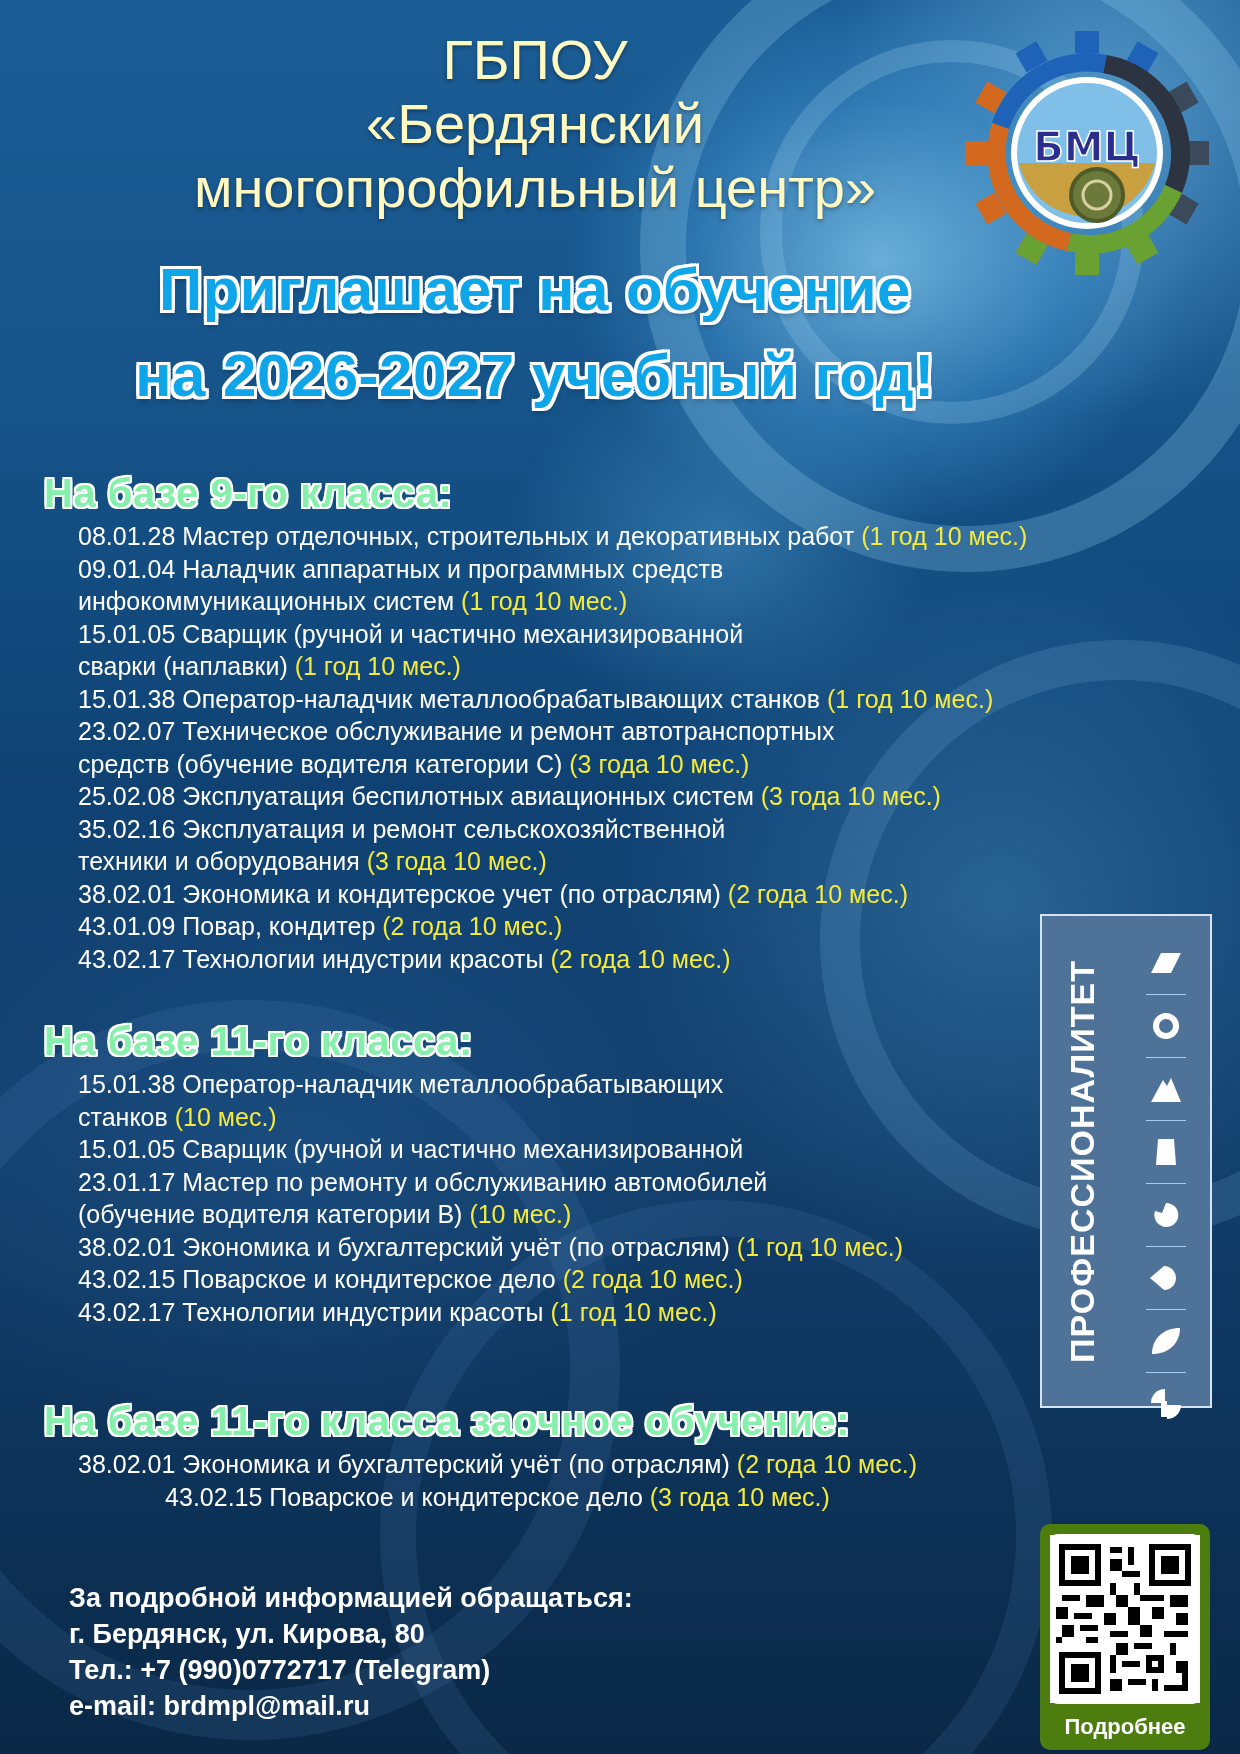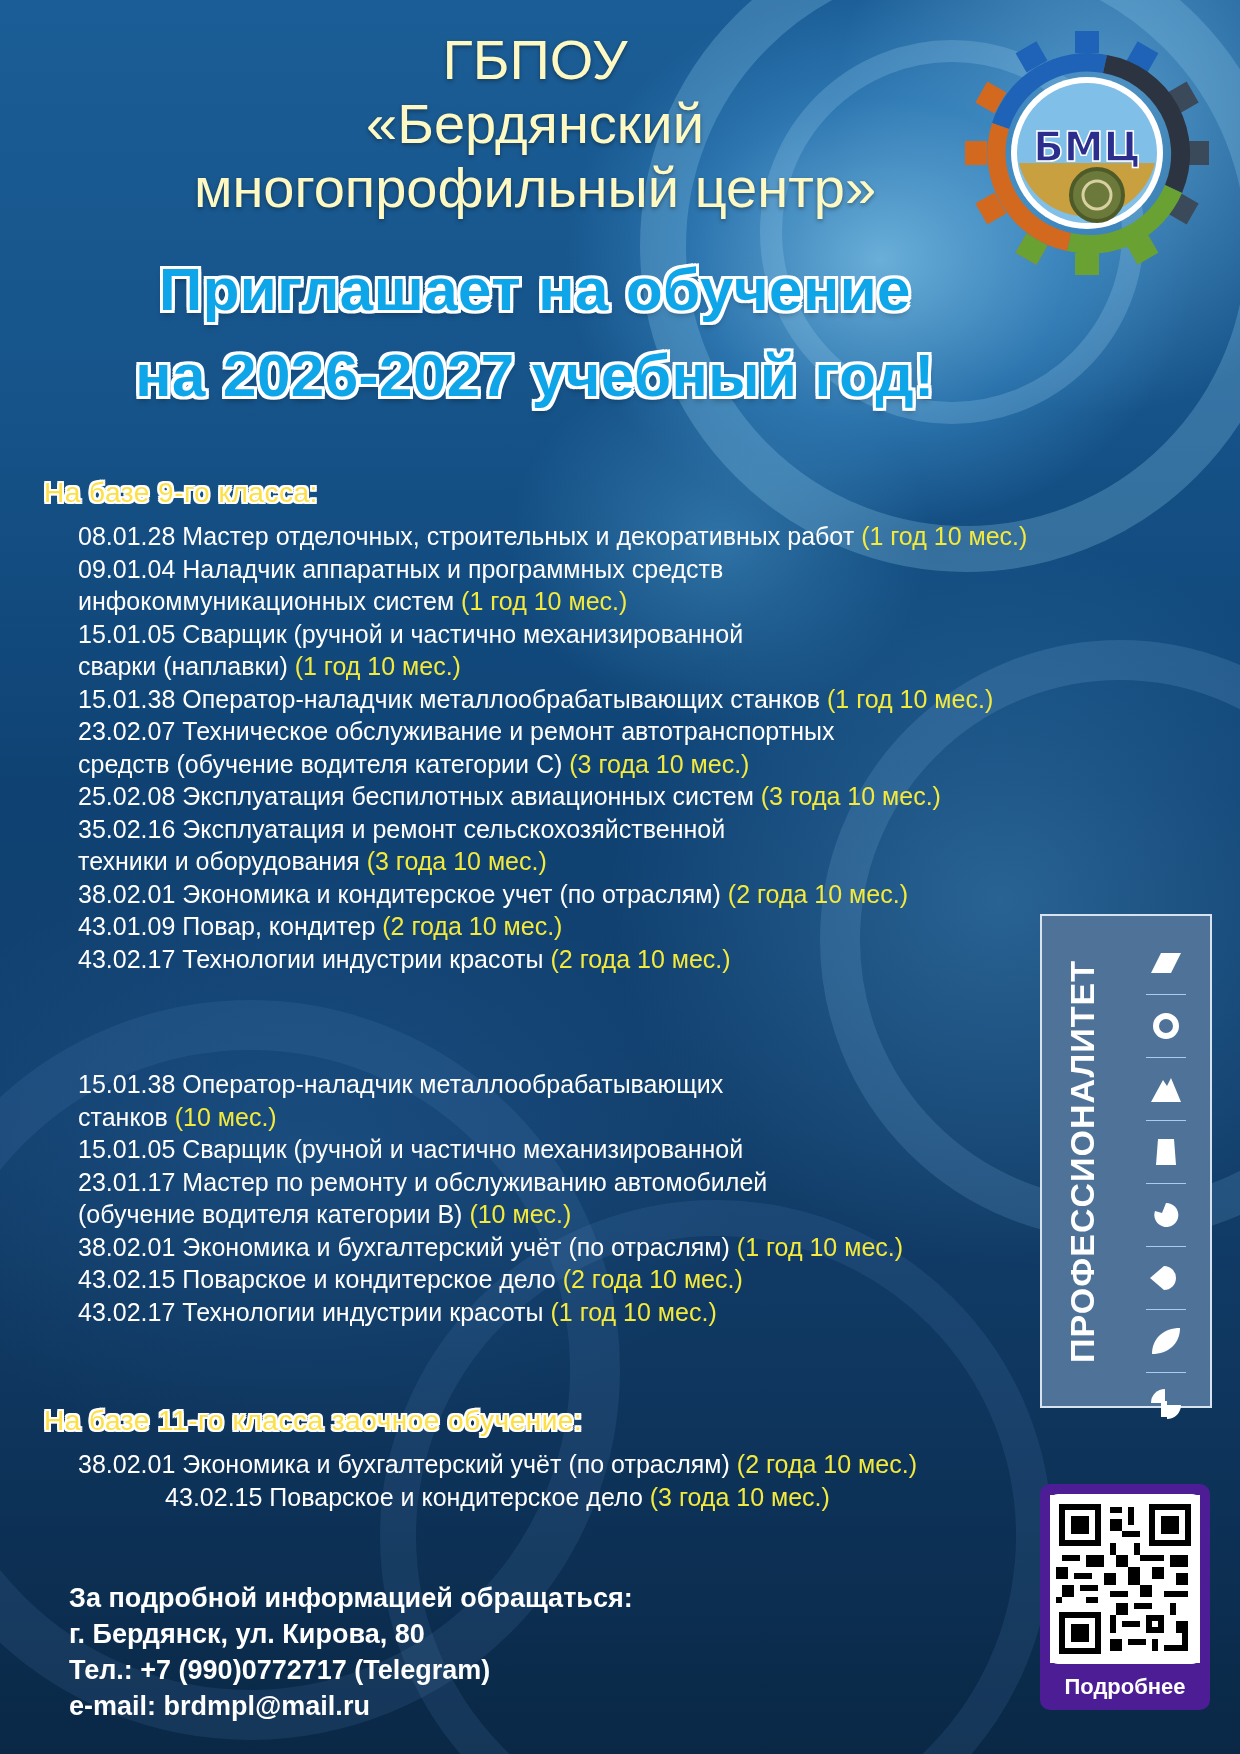--- a/index.html
+++ b/index.html
@@ -39,21 +39,21 @@
       0 -3px 0 #fff, 0 3px 0 #fff, -3px 0 0 #fff, 3px 0 0 #fff,
       0 4px 6px rgba(0,0,0,0.35);
   }
   .invite.i1 { top: 254px; }
   .invite.i2 { top: 340px; }
 
   .logo { position: absolute; left: 962px; top: 28px; width: 250px; height: 250px; }
 
   .section-head {
     position: absolute; left: 44px;
-    color: #fde047; font-weight: normal; font-size: 28px; line-height: 46px;
+    color: #86efac; font-weight: bold; font-size: 40px; line-height: 46px;
     text-shadow:
       -2px -2px 0 #fff, 2px -2px 0 #fff, -2px 2px 0 #fff, 2px 2px 0 #fff,
       0 -2px 0 #fff, 0 2px 0 #fff, -2px 0 0 #fff, 2px 0 0 #fff;
     letter-spacing: 0.5px;
   }
   .list { position: absolute; left: 46px; }
   .item { color: #ffffff; font-size: 25px; line-height: 32.5px; white-space: nowrap; margin-left: 32px; }
   .dur { color: #f4ea3c; }
 
   .contact { position: absolute; left: 48px; top: 1580px; }
@@ -69,22 +69,22 @@
   }
   .prof-text span {
     display: block; transform: rotate(-90deg); white-space: nowrap;
     color: #fff; font-weight: 900; font-size: 34px; letter-spacing: 1px;
   }
   .prof-icons { position: absolute; left: 100px; top: 16px; width: 48px; }
   .prof-icon { height: 62px; display: flex; align-items: center; justify-content: center; position: relative; }
   .prof-sep { height: 1px; background: #a8cdf0; width: 40px; margin-left: 4px; }
 
   .qr-card {
-    position: absolute; left: 1040px; top: 1484px; width: 170px; height: 226px;
-    background: #4c1d95; border-radius: 10px;
+    position: absolute; left: 1040px; top: 1524px; width: 170px; height: 226px;
+    background: #4d7c0f; border-radius: 10px;
   }
   .qr-box {
     position: absolute; left: 10px; top: 10px; width: 150px; height: 170px;
     background: #fff; border-radius: 8px;
   }
   .qr-label {
     position: absolute; left: 0; width: 170px; top: 190px; text-align: center;
     color: #fff; font-weight: bold; font-size: 22px;
   }
 </style>
@@ -156,20 +156,21 @@
     <div class="item"><span>23.02.07 Техническое обслуживание и ремонт автотранспортных</span></div>
     <div class="item"><span>средств (обучение водителя категории С)</span> <span class="dur">(3 года 10 мес.)</span></div>
     <div class="item"><span>25.02.08 Эксплуатация беспилотных авиационных систем</span> <span class="dur">(3 года 10 мес.)</span></div>
     <div class="item"><span>35.02.16 Эксплуатация и ремонт сельскохозяйственной</span></div>
     <div class="item"><span>техники и оборудования</span> <span class="dur">(3 года 10 мес.)</span></div>
     <div class="item"><span>38.02.01 Экономика и кондитерское учет (по отраслям)</span> <span class="dur">(2 года 10 мес.)</span></div>
     <div class="item"><span>43.01.09 Повар, кондитер</span> <span class="dur">(2 года 10 мес.)</span></div>
     <div class="item"><span>43.02.17 Технологии индустрии красоты</span> <span class="dur">(2 года 10 мес.)</span></div>
   </div>
 
+  <div class="section-head" style="top:1018px;">На базе 11-го класса:</div>
   <div class="list" style="top:1068px;">
     <div class="item"><span>15.01.38 Оператор-наладчик металлообрабатывающих</span></div>
     <div class="item"><span>станков</span> <span class="dur">(10 мес.)</span></div>
     <div class="item"><span>15.01.05 Сварщик (ручной и частично механизированной</span></div>
     <div class="item"><span>23.01.17 Мастер по ремонту и обслуживанию автомобилей</span></div>
     <div class="item"><span>(обучение водителя категории В)</span> <span class="dur">(10 мес.)</span></div>
     <div class="item"><span>38.02.01 Экономика и бухгалтерский учёт (по отраслям)</span> <span class="dur">(1 год 10 мес.)</span></div>
     <div class="item"><span>43.02.15 Поварское и кондитерское дело</span> <span class="dur">(2 года 10 мес.)</span></div>
     <div class="item"><span>43.02.17 Технологии индустрии красоты</span> <span class="dur">(1 год 10 мес.)</span></div>
   </div>

